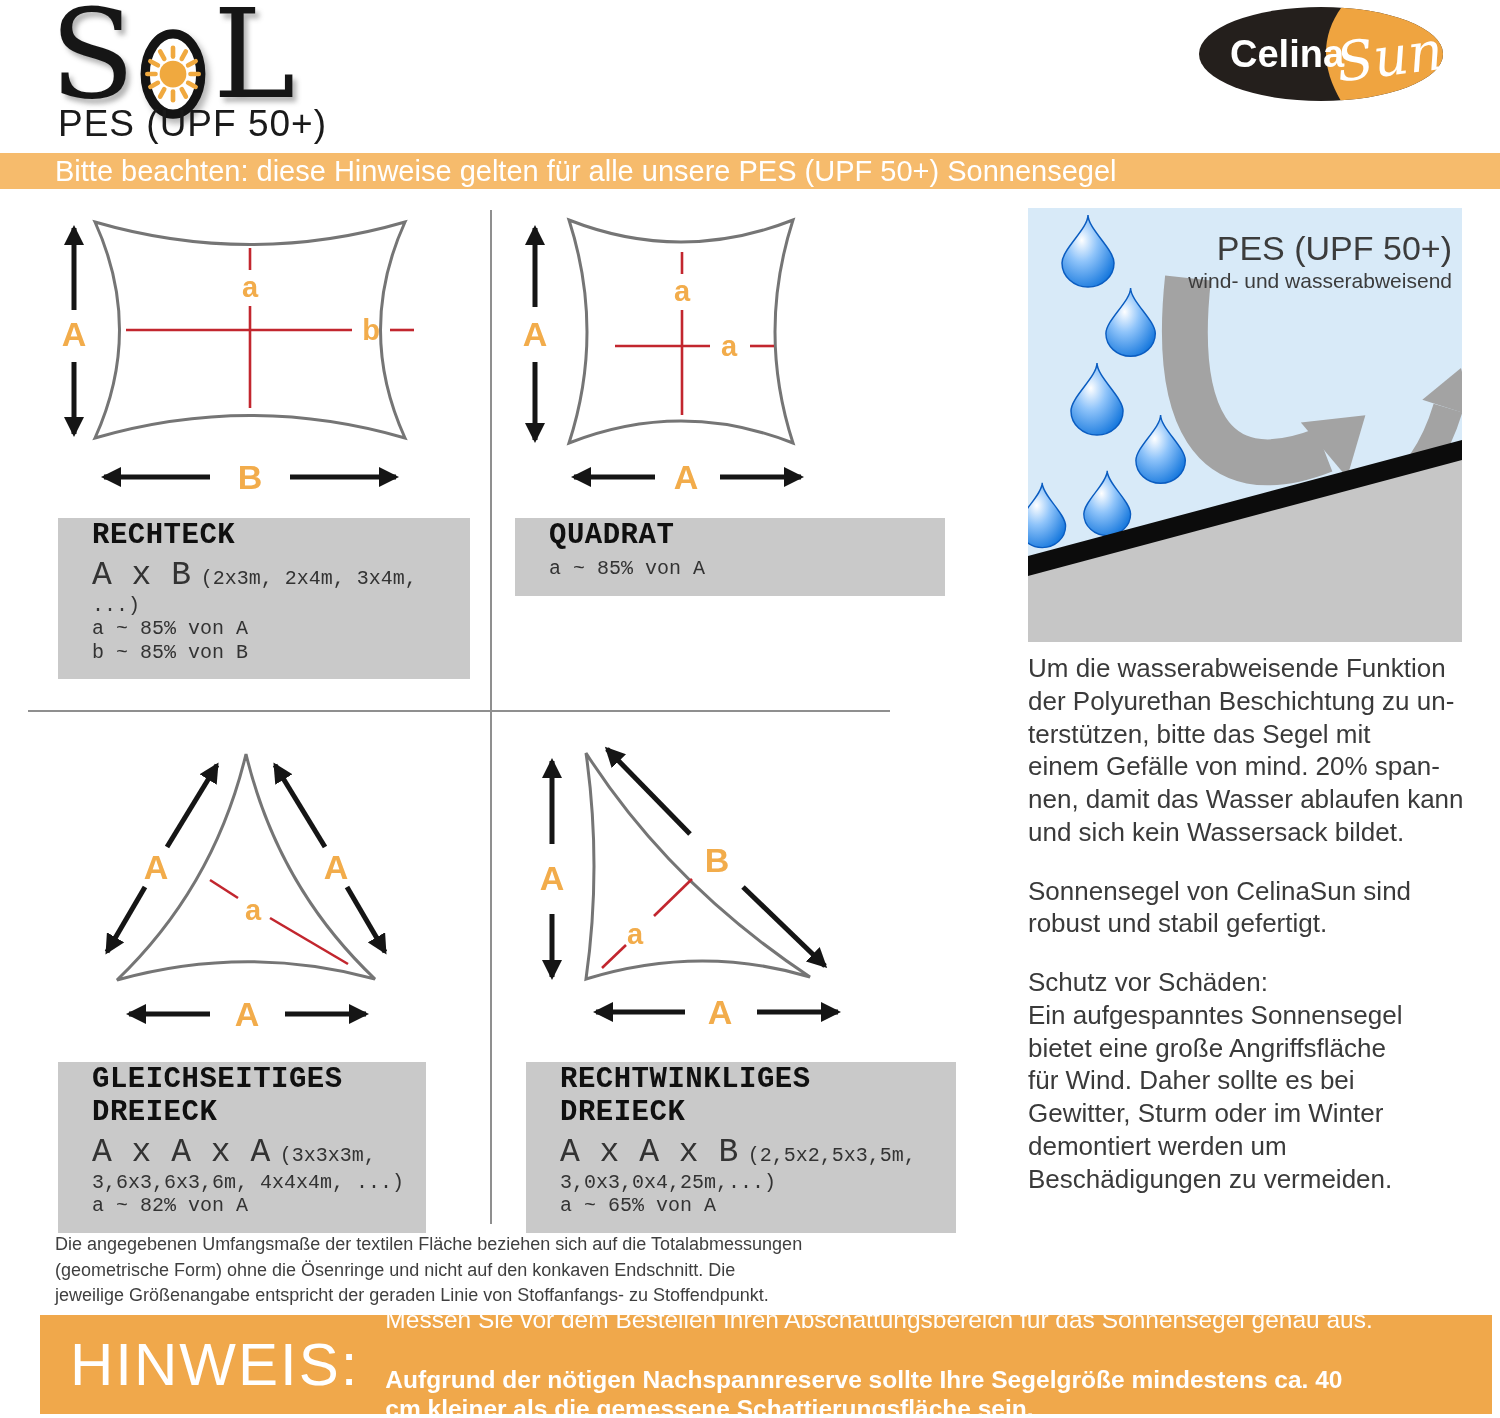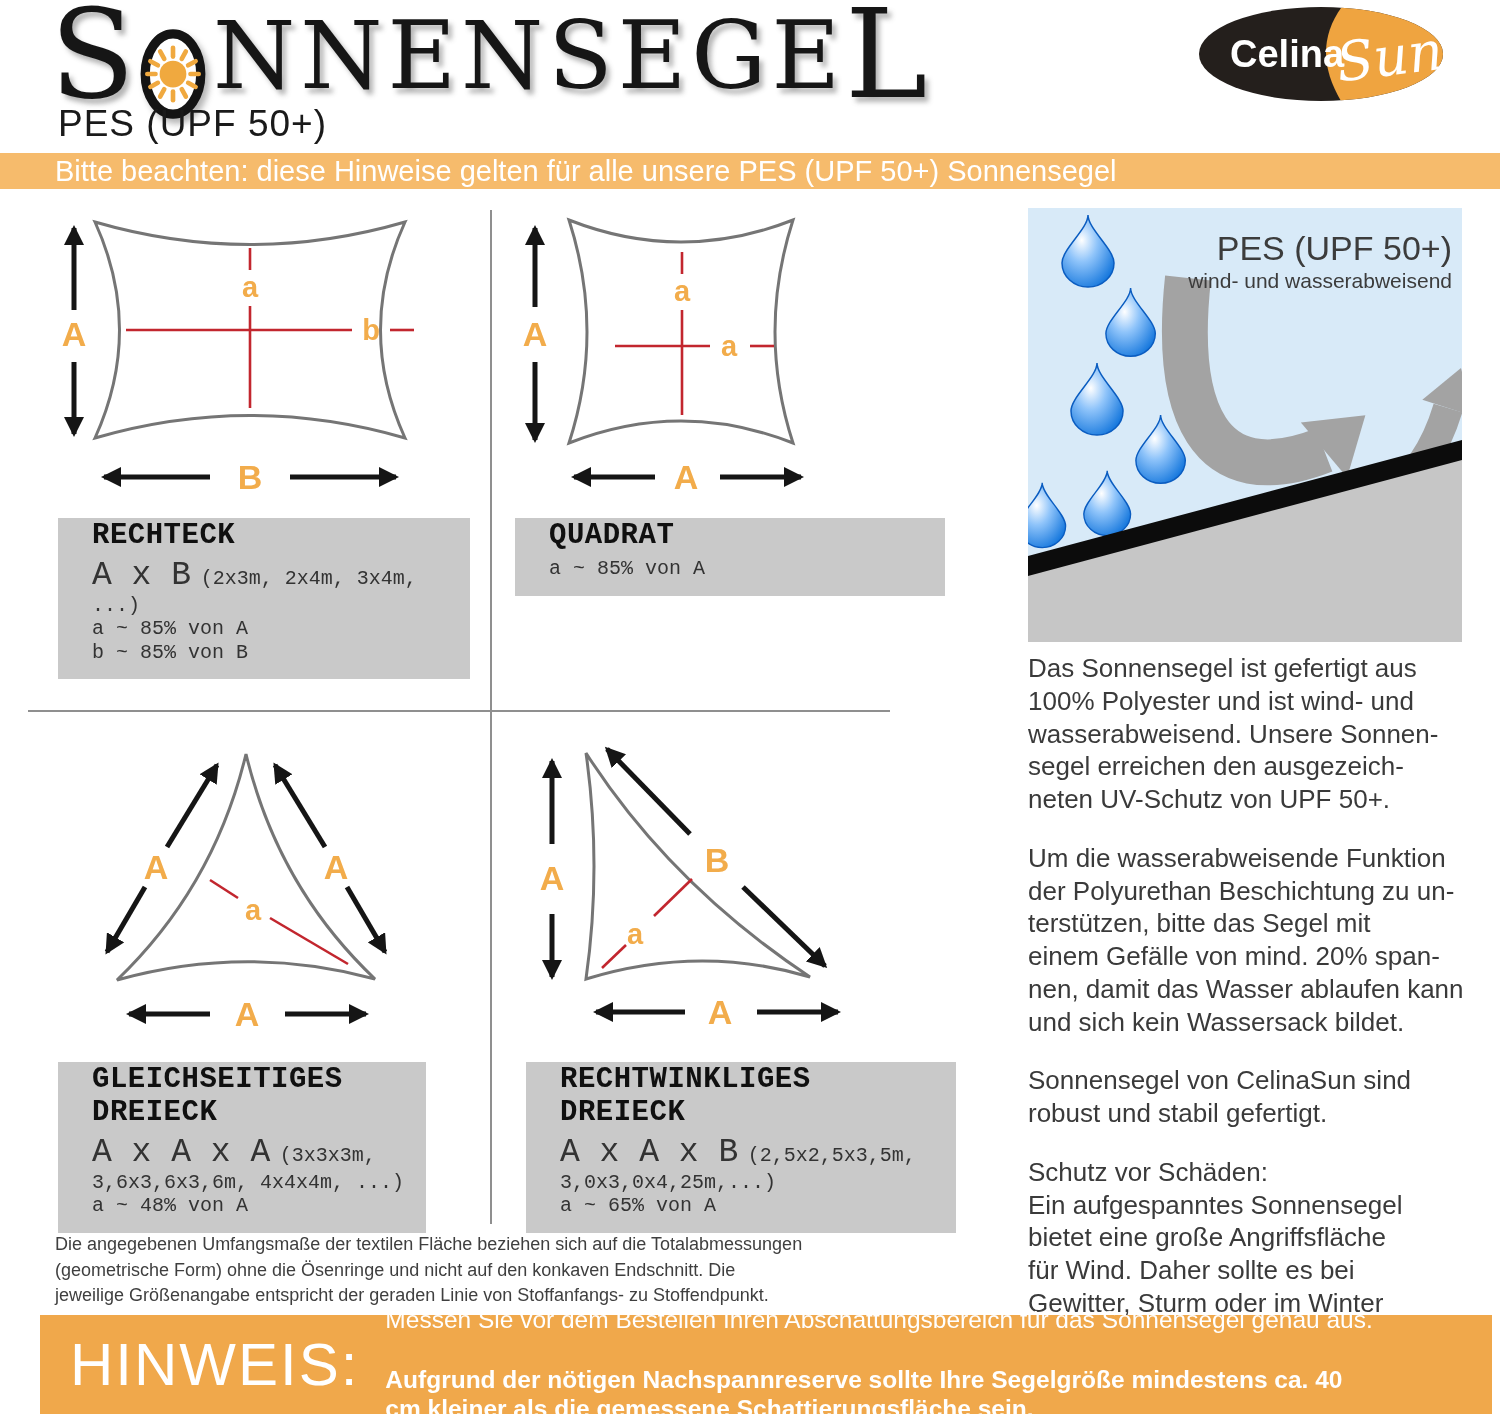--- a/index.html
+++ b/index.html
@@ -73,21 +73,20 @@
           <line x1="20.3" y1="39.5" x2="13" y2="35.5"></line>
         <line x1="18" y1="48" x2="10" y2="48"></line>
           <line x1="20.3" y1="56.5" x2="13" y2="60.5"></line>
         <line x1="26.5" y1="62.7" x2="22.5" y2="70"></line>
           <line x1="35" y1="65" x2="35" y2="73.5"></line>
         <line x1="43.5" y1="62.7" x2="47.5" y2="70"></line>
           <line x1="49.7" y1="56.5" x2="57" y2="60.5"></line>
       </g>
       <circle cx="35" cy="48" r="13" fill="#F0A93F"></circle>
     </svg>
-    <span class="lg-mid">NNENSEGE</span>
     <span class="lg-big">L</span>
   </div>
   <div class="subtitle">PES (UPF 50+)</div>
 
   <svg class="brand" width="250" height="100" viewBox="0 0 250 100">
     <defs>
         <clipPath id="ellip">
           <ellipse cx="125" cy="50" rx="122" ry="47"></ellipse>
         </clipPath>
       </defs>
@@ -218,21 +217,21 @@
     <text class="lblIn" x="115" y="212" text-anchor="middle">a</text>
   </svg>
 
   <div class="gbox" style="left:58px;top:1062px;width:368px;">
     <div class="g-title">GLEICHSEITIGES
 DREIECK</div>
     <div>
       <span class="g-formula">A x A x A</span>
       <span class="g-sizes">(3x3x3m, 3,6x3,6x3,6m, 4x4x4m, ...)</span>
     </div>
-    <div class="g-note">a ~ 48% von A</div>
+    <div class="g-note">a ~ 82% von A</div>
   </div>
 
   <div class="gbox" style="left:526px;top:1062px;width:430px;">
     <div class="g-title">RECHTWINKLIGES
 DREIECK</div>
     <div>
       <span class="g-formula">A x A x B</span>
       <span class="g-sizes">(2,5x2,5x3,5m, 3,0x3,0x4,25m,...)</span>
     </div>
     <div class="g-note">a ~ 65% von A</div>
@@ -264,25 +263,20 @@
     </g>
     <g>
       <polygon points="0,366 434,250 434,434 0,434" fill="#C6C6C6"></polygon>
       <polygon points="0,348 434,232 434,252 0,368" fill="#0C0C0C"></polygon>
     </g>
     <text class="illu-title" x="424" y="52" text-anchor="end">PES (UPF 50+)</text>
     <text class="illu-sub" x="424" y="80" text-anchor="end">wind- und wasserabweisend</text>
   </svg>
 
   <div class="sidebar">
-    <p>Das Sonnensegel ist gefertigt aus
-100% Polyester und ist wind- und
-wasserabweisend. Unsere Sonnen-
-segel erreichen den ausgezeich-
-neten UV-Schutz von UPF 50+.</p>
     <p>Um die wasserabweisende Funktion
 der Polyurethan Beschichtung zu un-
 terstützen, bitte das Segel mit
 einem Gefälle von mind. 20% span-
 nen, damit das Wasser ablaufen kann
 und sich kein Wassersack bildet.</p>
     <p>Sonnensegel von CelinaSun sind
 robust und stabil gefertigt.</p>
     <p>Schutz vor Schäden:
 Ein aufgespanntes Sonnensegel

